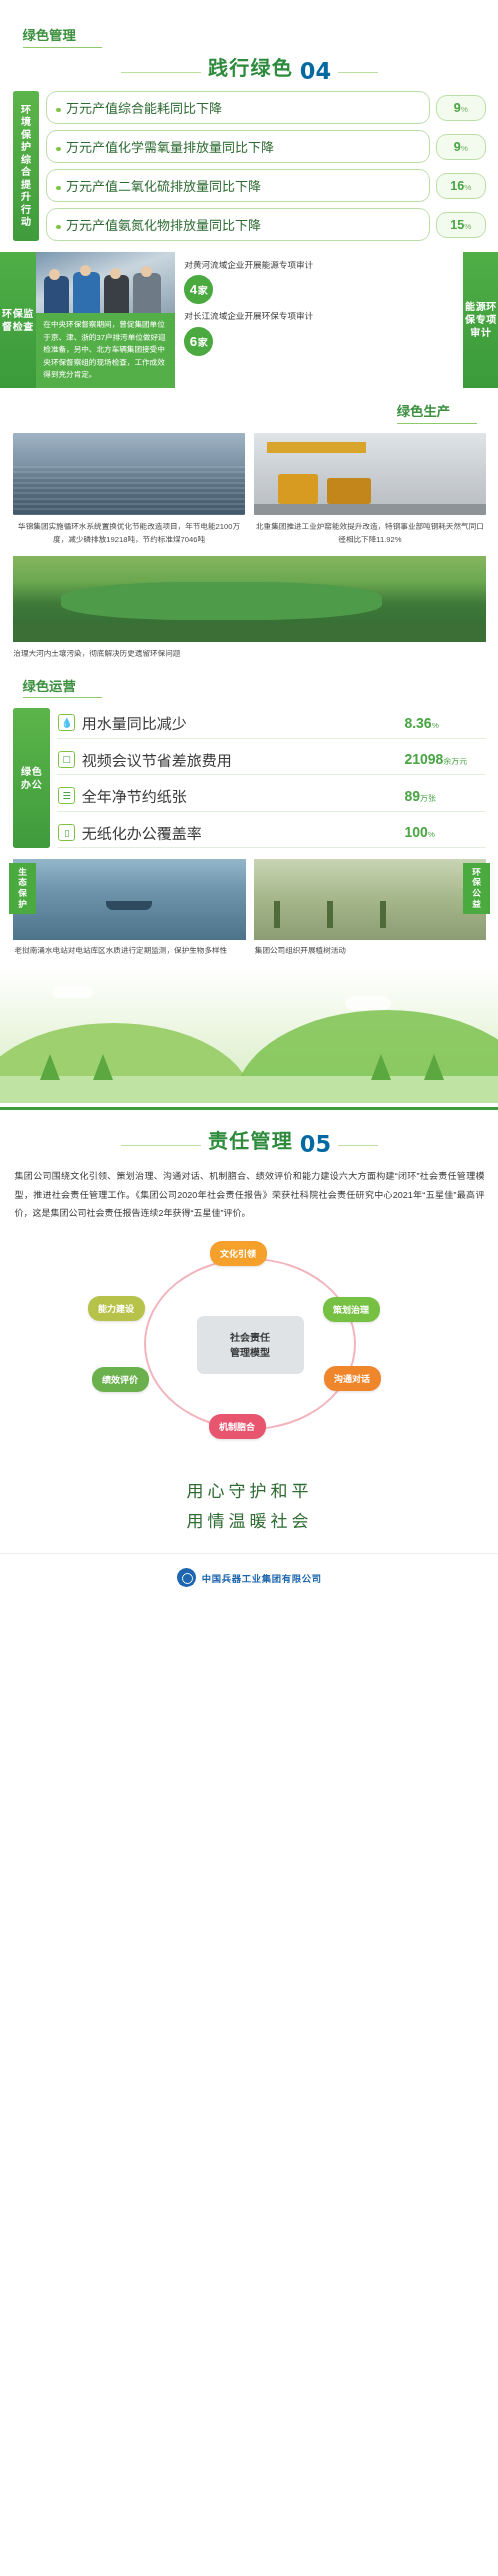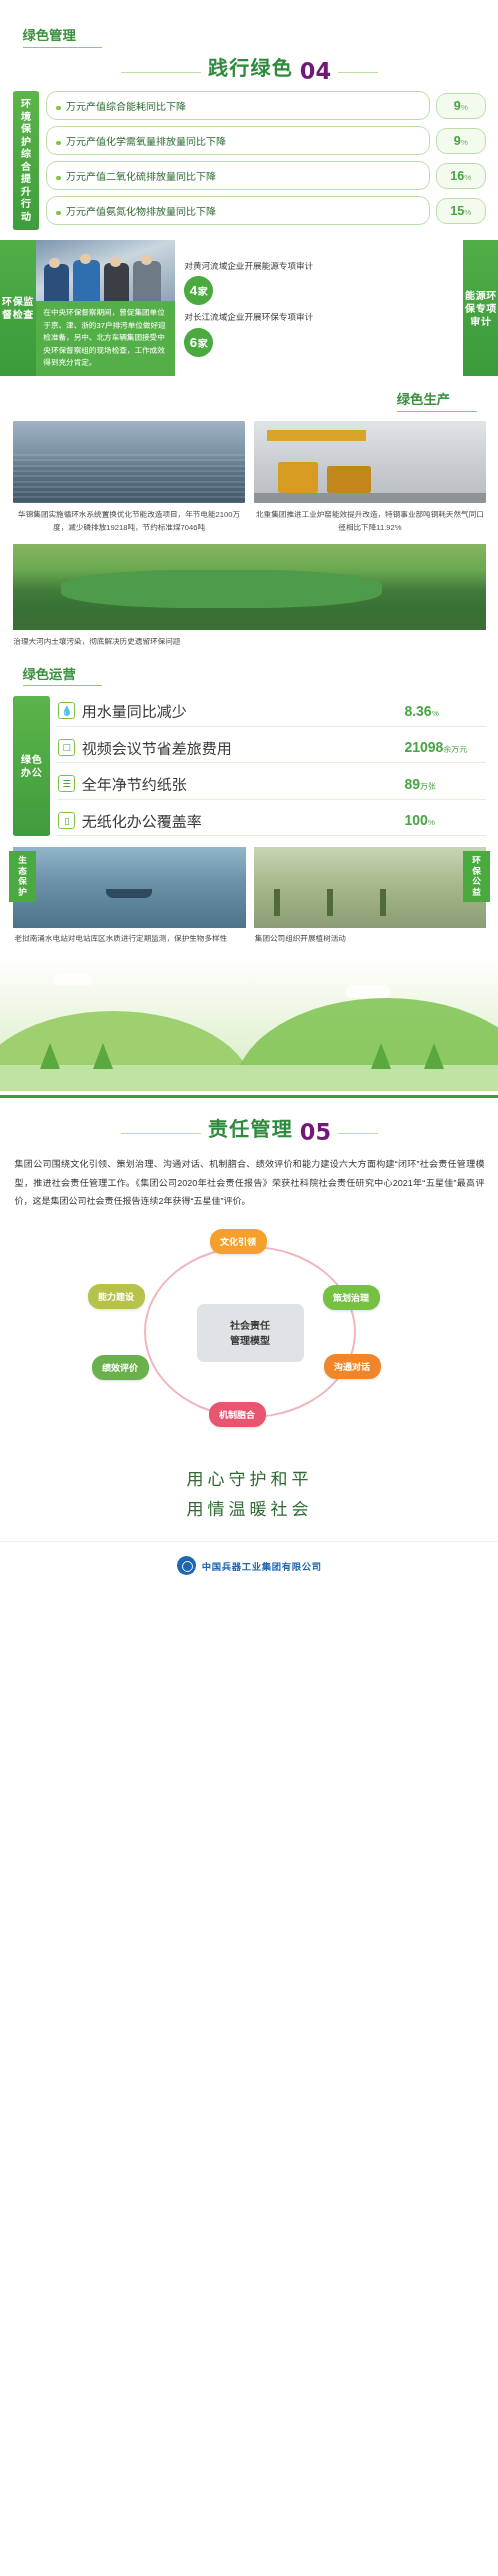--- a/index.html
+++ b/index.html
@@ -27,21 +27,21 @@
   }
   .sec-title-main {
     font-size:20px;
     font-weight:bold;
     color:#2e8b3d;
     letter-spacing:1.3px;
   }
   .sec-num {
     font-size:22.5px;
     font-weight:bold;
-    color:#701a75;
+    color:#0369a1;
     font-family:"DejaVu Sans",sans-serif;
     line-height:1;
     position:relative;
     top:1.3px;
   }
   .deco-line {
     height:1.3px;
     background:#bcdfa0;
     flex:0 0 80px;
     margin-bottom:8px;
@@ -86,21 +86,21 @@
     display:flex;
     align-items:center;
     gap:5.3px;
   }
   .kpi-name {
     flex:1;
     border:0.7px solid #b9dca3;
     border-radius:10.6px;
     background:#fff;
     padding:6px 9.3px;
-    font-size:10px;
+    font-size:13px;
     color:#2f6b33;
     position:relative;
   }
   .kpi-name::before {
     content:"";
     display:inline-block;
     width:4.6px; height:4.6px;
     border-radius:50%;
     background:#7fc241;
     margin-right:5.3px;
@@ -162,21 +162,21 @@
     font-size:7.6px;
     line-height:1.65;
     padding:6px 7.3px;
   }
   .band-stats {
     flex:1;
     background:#fff;
     padding:6.6px 9.3px;
     display:flex;
     flex-direction:column;
-    justify-content:center;
+    justify-content:flex-start;
     gap:6.6px;
   }
   .stat-item { }
   .stat-text { font-size:8.6px; color:#3b3b3b; line-height:1.5; }
   .stat-badge {
     margin-top:3.3px;
     width:29px; height:29px;
     border-radius:50%;
     background:#4aa93f;
     color:#fff;

